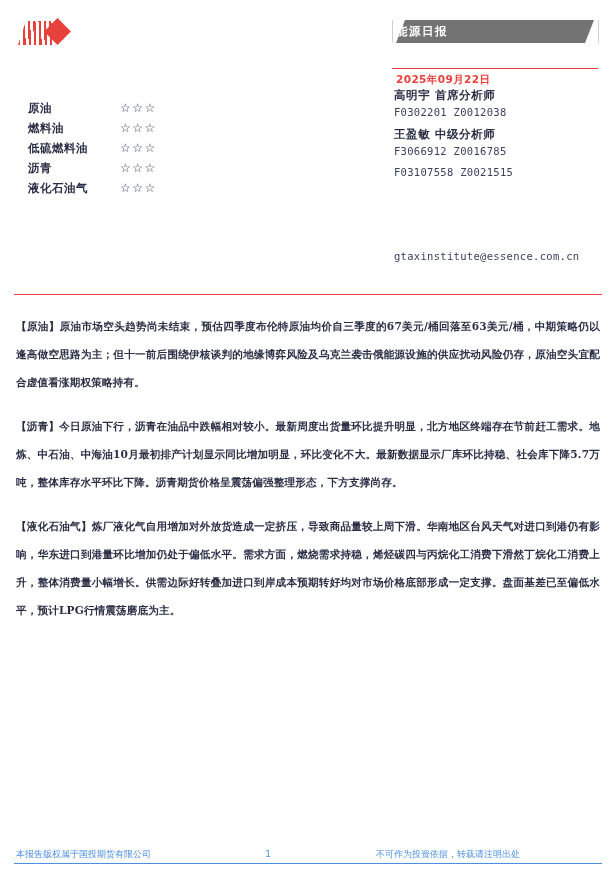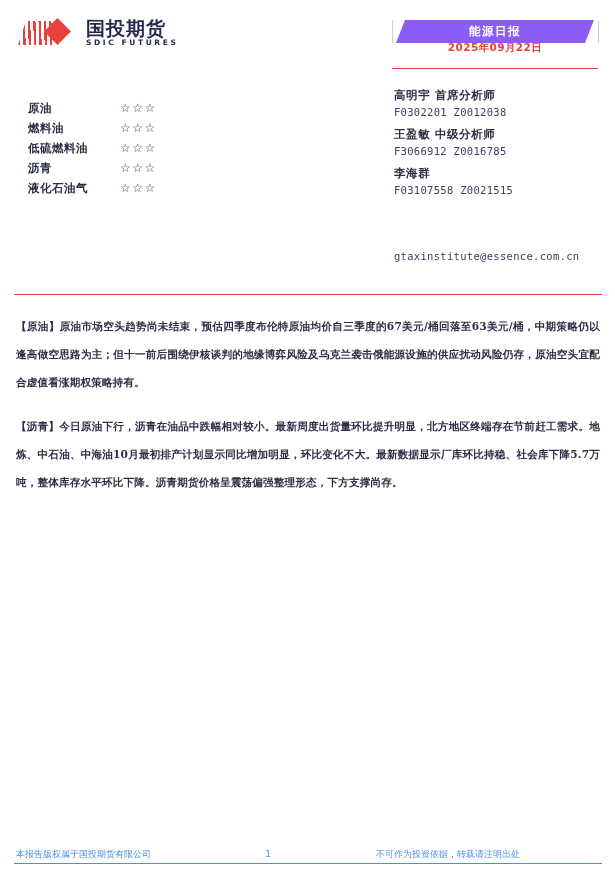--- a/index.html
+++ b/index.html
@@ -129,24 +129,23 @@
     color: #3a415e;
   }
 
   
   .banner {
     position: absolute;
     left: 396px;
     top: 20px;
     width: 198px;
     height: 23px;
-    background: #8b5cf6;
-    display: flex;
-    align-items: center;
-    justify-content: center;
+    background: #737373;
+    display: flex;
+    align-items: center;
     clip-path: polygon(9px 0, 100% 0, calc(100% - 9px) 100%, 0 100%);
   }
   .banner span {
     font-size: 11.5px;
     font-weight: 700;
     color: #ffffff;
     letter-spacing: 1.5px;
     font-family: "DejaVu Serif", "Liberation Serif", serif;
   }
   .banner-tick-left,
@@ -156,23 +155,23 @@
     width: 1px;
     height: 23px;
     background: #cdd0da;
   }
   .banner-tick-left { left: 392px; }
   .banner-tick-right { left: 598px; }
 
   .date-line {
     position: absolute;
     left: 396px;
-    top: 36px;
+    top: 68px;
     width: 198px;
-    text-align: center;
+    text-align: left;
   }
   .date-line span {
     font-size: 10.5px;
     font-weight: 700;
     color: #e8403a;
     letter-spacing: 0.4px;
   }
   .date-rule {
     position: absolute;
     left: 392px;
@@ -294,24 +293,20 @@
 
 <div class="page">
 
   <div class="header">
 
     <div class="logo-wrap">
       <div class="logo-mark">
         <div class="logo-stripes"></div>
         <div class="logo-diamond"></div>
       </div>
-      <div class="logo-text">
-        <div class="logo-cn">国投期货</div>
-        <div class="logo-en">SDIC FUTURES</div>
-      </div>
     </div>
 
 
     <div class="rating-list">
       <div class="rating-row">
         <div class="rating-name">原油</div>
         <div class="rating-stars">☆☆☆</div>
       </div>
       <div class="rating-row">
         <div class="rating-name">燃料油</div>
@@ -340,35 +335,35 @@
     <div class="date-line">
       <span>2025年09月22日</span>
     </div>
     <div class="date-rule"></div>
 
     <div class="analysts">
       <div class="analyst-name">高明宇  首席分析师</div>
       <div class="analyst-code">F0302201  Z0012038</div>
       <div class="analyst-name">王盈敏  中级分析师</div>
       <div class="analyst-code">F3066912  Z0016785</div>
-      <div class="analyst-name">李海群</div>
       <div class="analyst-code">F03107558  Z0021515</div>
     </div>
 
     <div class="contact-block">
       <div class="contact-line">gtaxinstitute@essence.com.cn</div>
     </div>
 
   </div>
 
   <div class="main-rule"></div>
 
   <div class="body-content">
     <p class="para">【原油】原油市场空头趋势尚未结束，预估四季度布伦特原油均价自三季度的67美元/桶回落至63美元/桶，中期策略仍以逢高做空思路为主；但十一前后围绕伊核谈判的地缘博弈风险及乌克兰袭击俄能源设施的供应扰动风险仍存，原油空头宜配合虚值看涨期权策略持有。</p>
     <p class="para">【沥青】今日原油下行，沥青在油品中跌幅相对较小。最新周度出货量环比提升明显，北方地区终端存在节前赶工需求。地炼、中石油、中海油10月最初排产计划显示同比增加明显，环比变化不大。最新数据显示厂库环比持稳、社会库下降5.7万吨，整体库存水平环比下降。沥青期货价格呈震荡偏强整理形态，下方支撑尚存。</p>
+    <p class="para">【液化石油气】炼厂液化气自用增加对外放货造成一定挤压，导致商品量较上周下滑。华南地区台风天气对进口到港仍有影响，华东进口到港量环比增加仍处于偏低水平。需求方面，燃烧需求持稳，烯烃碳四与丙烷化工消费下滑然丁烷化工消费上升，整体消费量小幅增长。供需边际好转叠加进口到岸成本预期转好均对市场价格底部形成一定支撑。盘面基差已至偏低水平，预计LPG行情震荡磨底为主。</p>
   </div>
 
   <div class="footer">
     <div class="footer-inner">
       <div class="footer-left">本报告版权属于国投期货有限公司</div>
       <div class="footer-center">1</div>
       <div class="footer-right">不可作为投资依据，转载请注明出处</div>
     </div>
     <div class="footer-rule"></div>
   </div>

